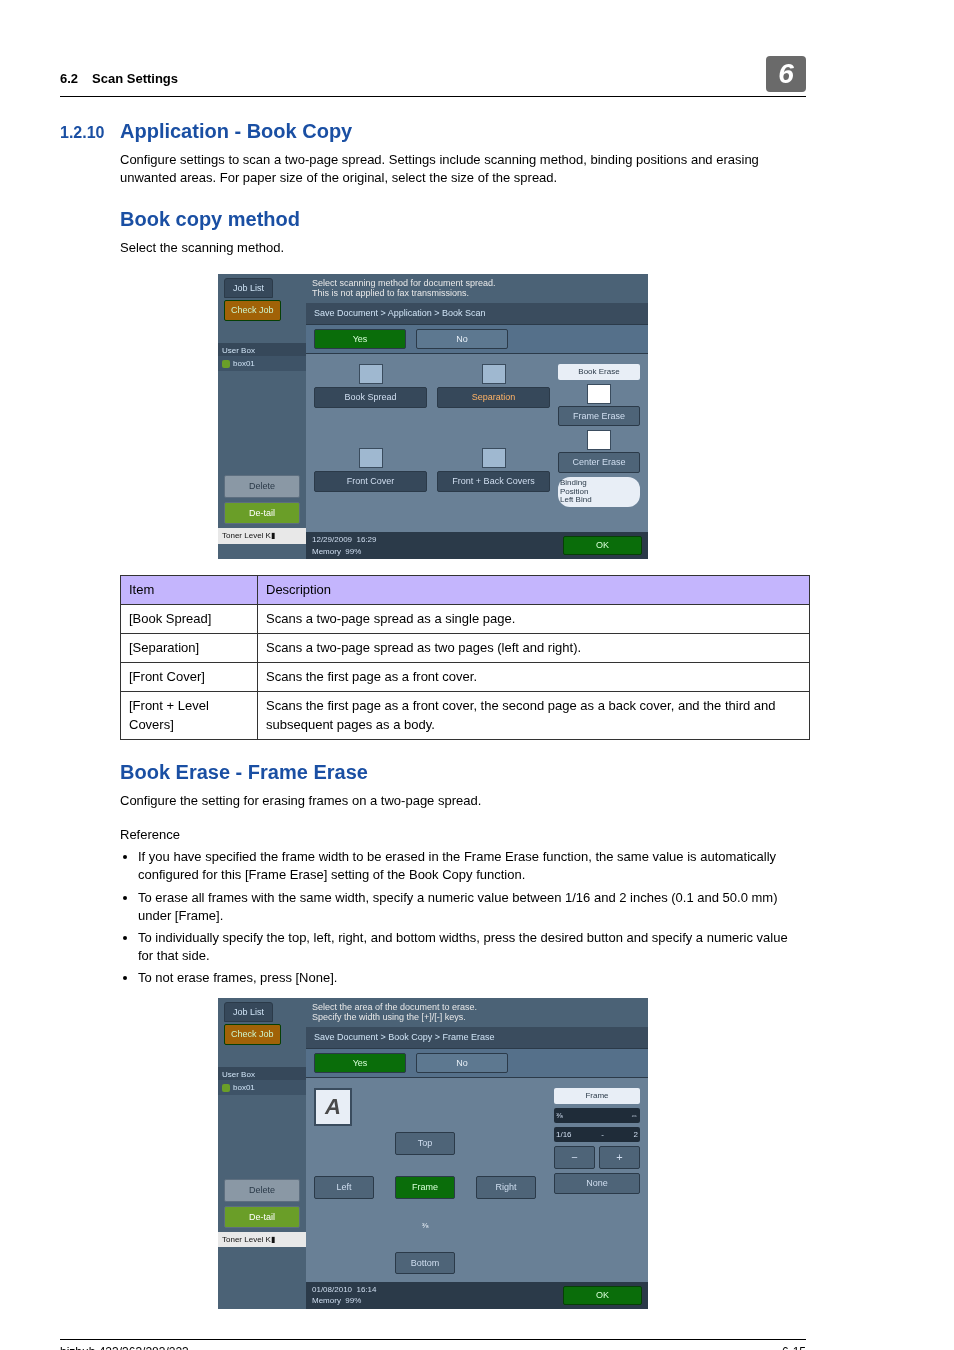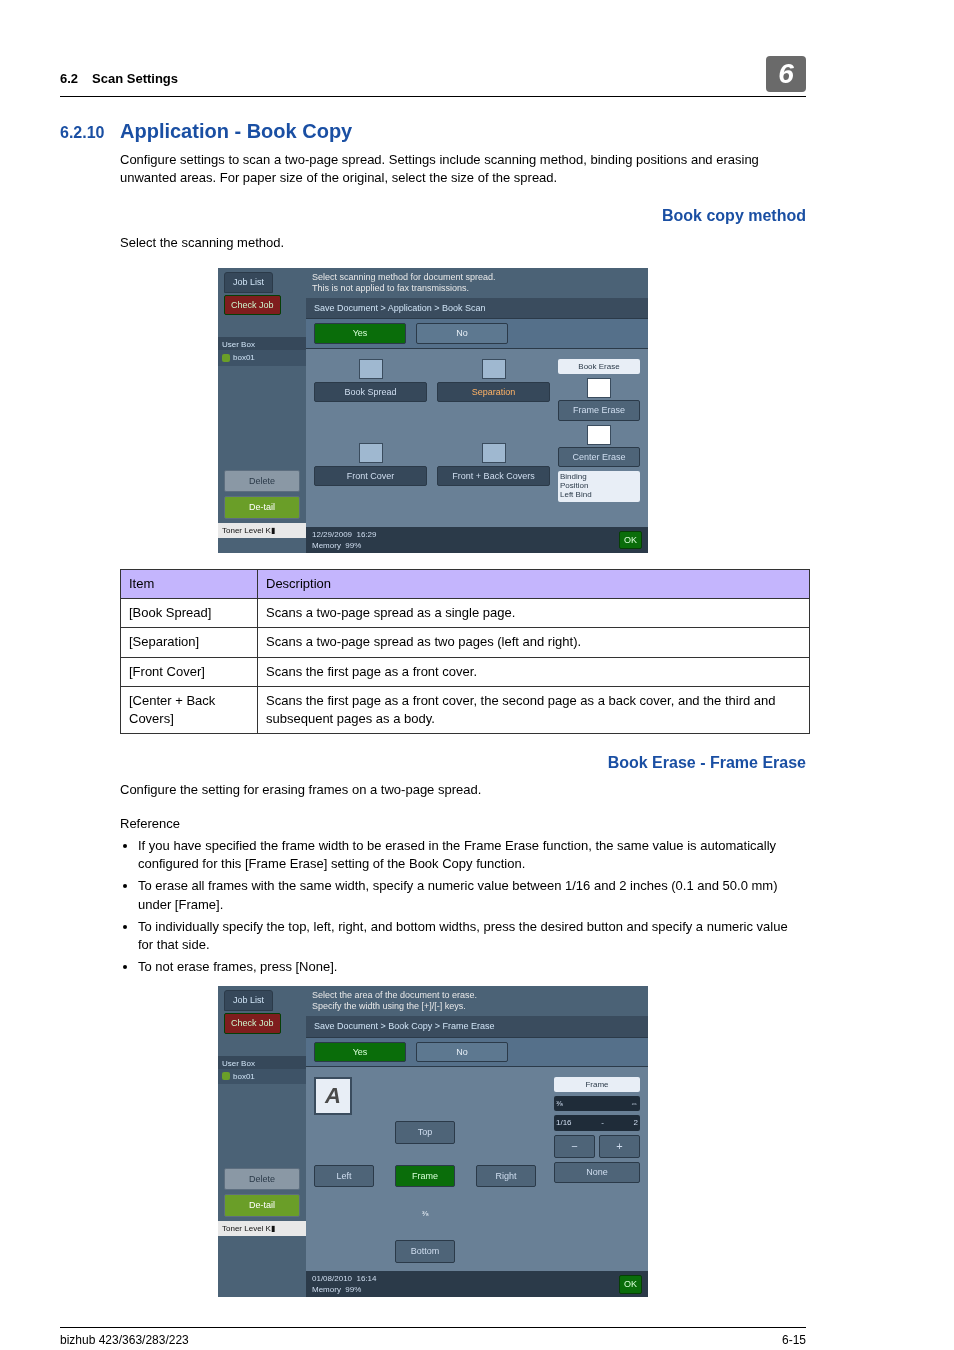--- a/index.html
+++ b/index.html
@@ -60,23 +60,22 @@
     font-weight: bold;
     font-size: 20px;
   }
   .content-block {
     margin-left: 60px;
     margin-bottom: 16px;
   }
   .subhead {
     color: #1a4fa3;
     font-weight: bold;
-    font-size: 16px;
+    font-size: 20px;
     margin: 18px 0 6px 60px;
-    text-align: right;
   }
   ul.refs {
     margin: 4px 0 10px 60px;
     padding-left: 18px;
   }
   ul.refs li {
     margin-bottom: 4px;
   }
   .ref-head {
     margin-left: 60px;
@@ -100,21 +99,21 @@
     background: #36485a;
     color: #cfe3f5;
     border: 1px solid #2b3a49;
     border-radius: 3px 3px 0 0;
     font-size: 9px;
     padding: 3px 8px;
     display: inline-block;
     margin: 4px 0 0 6px;
   }
   .check-tab {
-    background: #7f1d1d;
+    background: #a16207;
     color: #cdf5cd;
     font-size: 9px;
     padding: 3px 6px;
     border-radius: 2px;
     display: inline-block;
     margin: 2px 0 4px 6px;
     border: 1px solid #063f06;
   }
   .inst {
     color: #e8e8e8;
@@ -241,39 +240,39 @@
     width: 22px;
     height: 18px;
     margin: 0 auto 2px auto;
     border: 1px solid #3a4c5e;
     background: #e8eef6;
   }
   .right-small {
     font-size: 8px;
     color: #2b3a49;
     background: #e8eef6;
-    border-radius: 2px;
+    border-radius: 12px;
     padding: 2px;
     text-align: left;
     line-height: 1.1;
   }
   .status-bar {
     background: #2b3a49;
     color: #d0def0;
     font-size: 8px;
     padding: 2px 6px;
     display: flex;
     justify-content: space-between;
     align-items: center;
   }
   .ok-btn {
     background: #0a6d0a;
     color: #d8ffd8;
     font-size: 9px;
-    padding: 2px 4px;
+    padding: 2px 32px;
     border: 1px solid #063f06;
     border-radius: 2px;
   }
 
   
   .frame-body {
     background: #698096;
     padding: 10px 8px 8px 8px;
     display: flex;
     gap: 8px;
@@ -371,21 +370,21 @@
 <body>
 
 <div class="page">
 
   <div class="header-row">
     <span class="header-left"><span class="header-num">6.2</span><span>Scan Settings</span></span>
     <div class="header-badge">6</div>
   </div>
 
   <div class="sec-row">
-    <div class="sec-num">6.2.10</div>
+    <div class="sec-num">1.2.10</div>
     <div class="sec-title">Application - Book Copy</div>
   </div>
   <div class="content-block">Configure settings to scan a two-page spread. Settings include scanning method, binding positions and erasing unwanted areas. For paper size of the original, select the size of the spread.</div>
 
   <div class="subhead">Book copy method</div>
   <div class="content-block">Select the scanning method.</div>
 
   <div class="panel">
     <div class="panel-main">
       <div class="side-col">
@@ -464,21 +463,21 @@
     </tr>
     <tr>
       <td>[Separation]</td>
       <td>Scans a two-page spread as two pages (left and right).</td>
     </tr>
     <tr>
       <td>[Front Cover]</td>
       <td>Scans the first page as a front cover.</td>
     </tr>
     <tr>
-      <td>[Center + Back Covers]</td>
+      <td>[Front + Level Covers]</td>
       <td>Scans the first page as a front cover, the second page as a back cover, and the third and subsequent pages as a body.</td>
     </tr>
   </tbody>
     </table>
 
   <div class="subhead">Book Erase - Frame Erase</div>
   <div class="content-block">Configure the setting for erasing frames on a two-page spread.</div>
   <div class="ref-head">Reference</div>
   <ul class="refs">
     <li>If you have specified the frame width to be erased in the Frame Erase function, the same value is automatically configured for this [Frame Erase] setting of the Book Copy function.</li>

